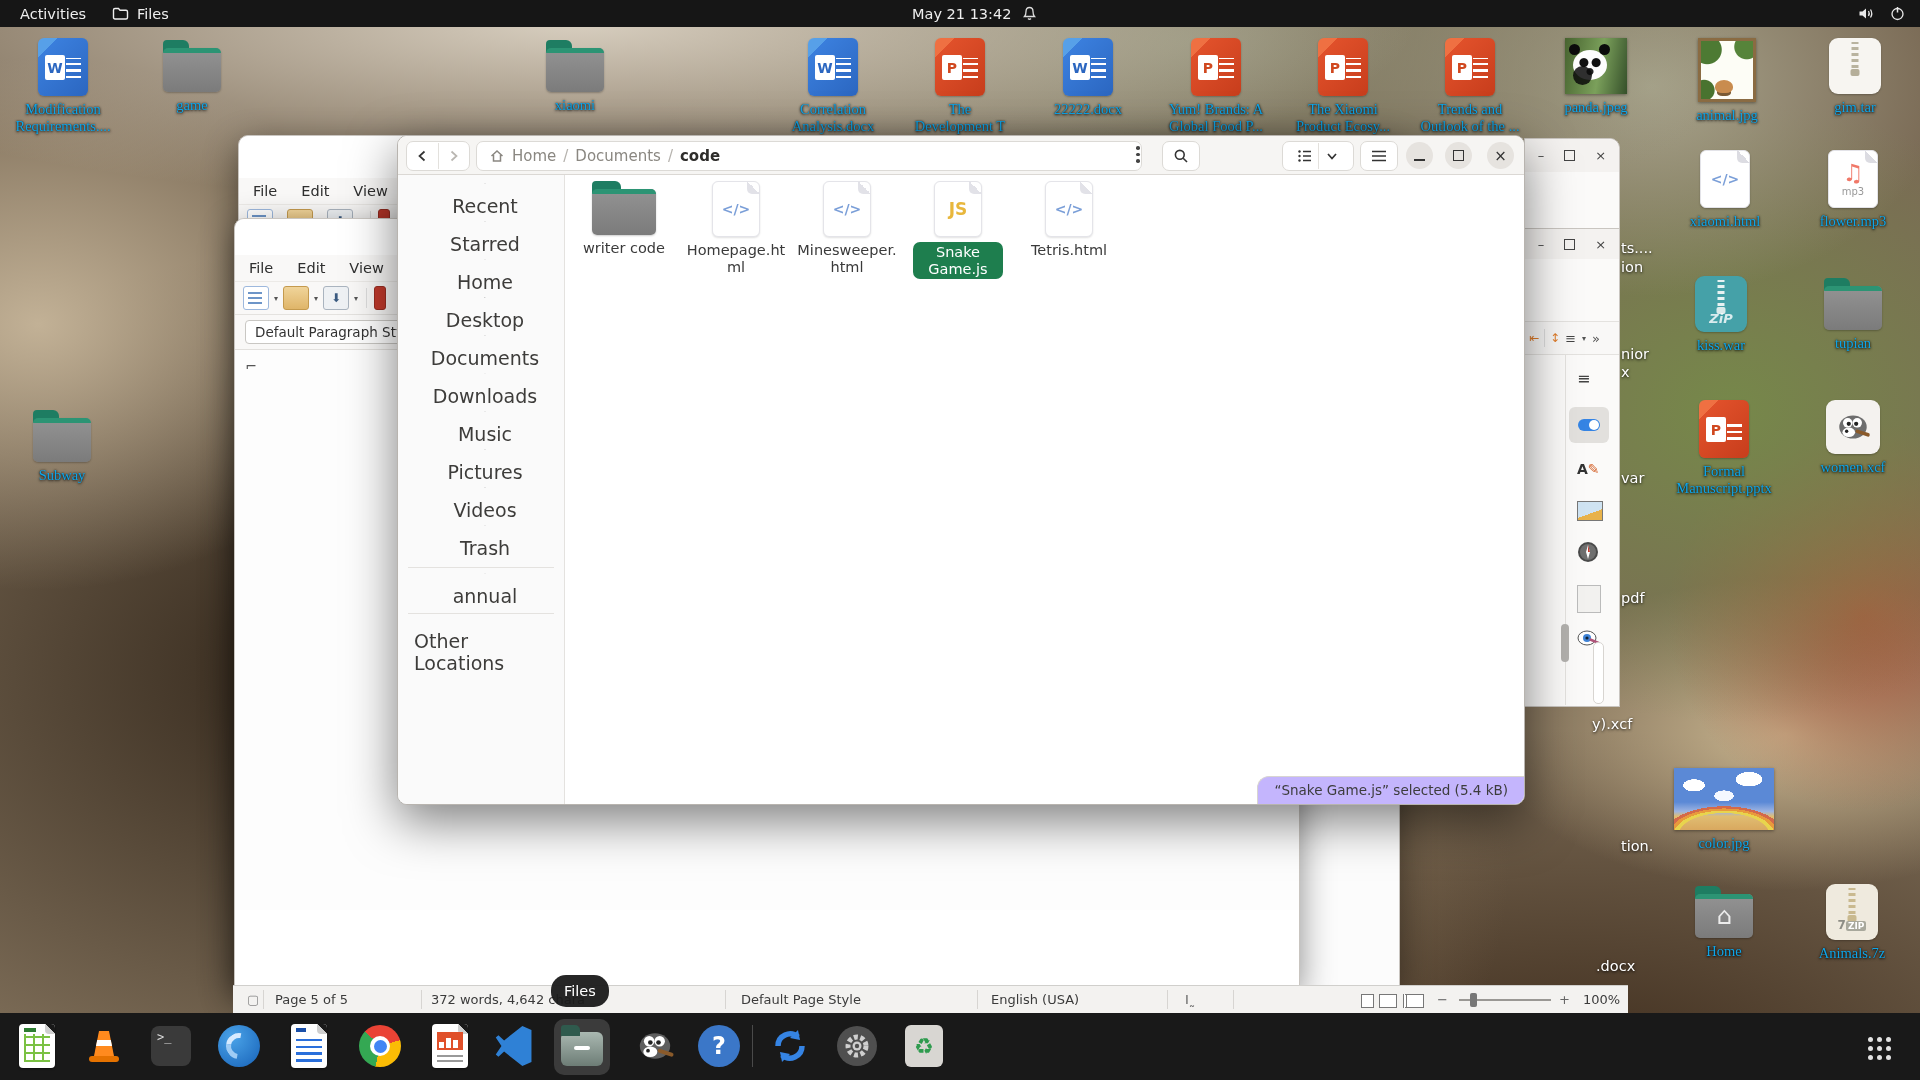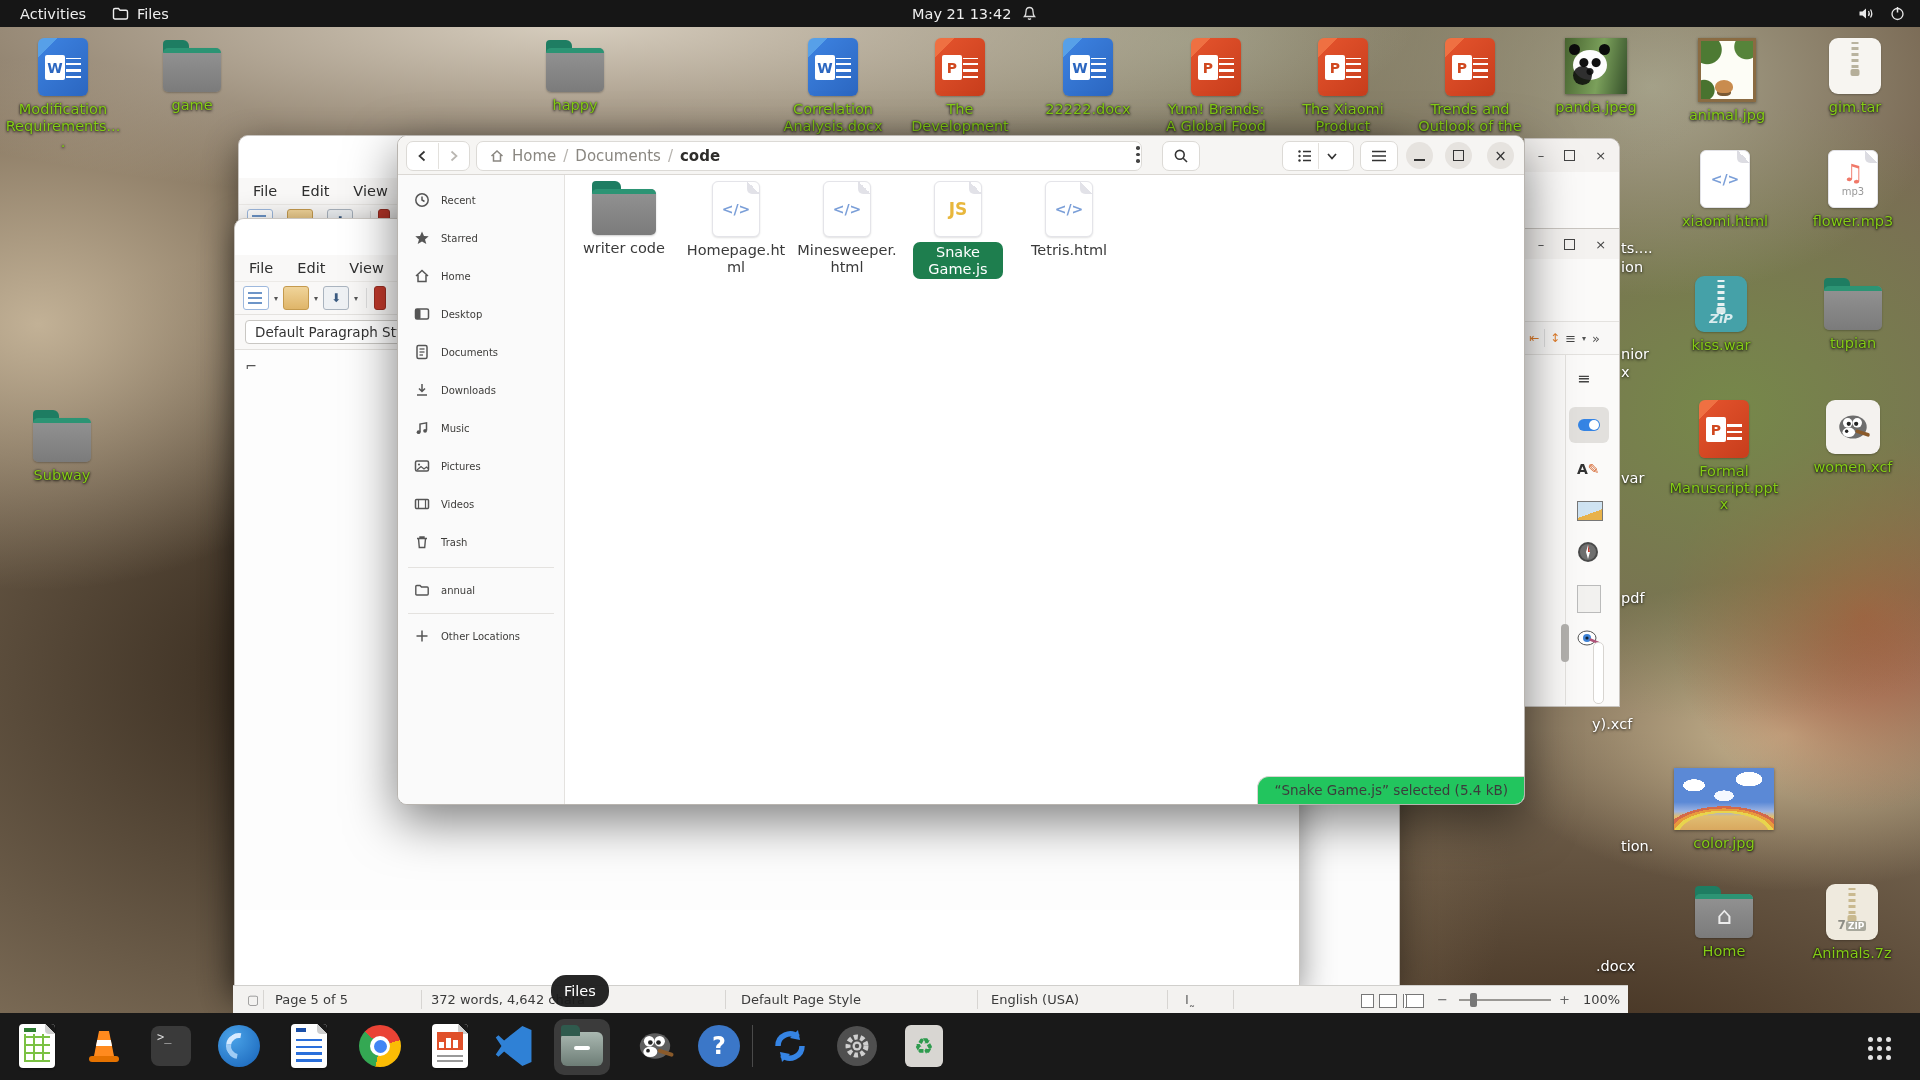--- a/index.html
+++ b/index.html
@@ -18,22 +18,22 @@
       radial-gradient(640px 520px at 90% 38%, #76884a 0%, rgba(0,0,0,0) 60%),
       radial-gradient(300px 300px at 97% 57%, #a85a40 0%, rgba(0,0,0,0) 65%),
       radial-gradient(500px 260px at 93% 68%, #c8b48e 0%, rgba(0,0,0,0) 60%),
       radial-gradient(1000px 500px at 82% 100%, #3f2d1d 0%, rgba(0,0,0,0) 70%);}
   
   #topbar{position:absolute;left:0;top:0;width:1920px;height:27px;background:#161616;
     color:#eee;z-index:40;display:flex;align-items:center;font-size:14.5px;}
   #topbar .tbtxt{position:absolute;top:0;height:27px;display:flex;align-items:center;}
   
   .dicon{position:absolute;width:104px;display:flex;flex-direction:column;align-items:center;gap:5px;z-index:1;}
-  .dlabel{font-size:14.5px;color:#84cc16;text-align:center;line-height:1.15;
-    text-shadow:0 1px 3px rgba(0,0,0,.9),0 0 2px rgba(0,0,0,.7);word-wrap:break-word;max-width:118px;}
+  .dlabel{font-size:14.5px;color:#0ea5e9;text-align:center;line-height:1.15;
+    text-shadow:0 1px 3px rgba(0,0,0,.9),0 0 2px rgba(0,0,0,.7);word-wrap:break-word;max-width:118px;font-family:Liberation Serif, serif;}
   .frag{position:absolute;z-index:1;font-size:14.5px;color:#fff;text-shadow:0 1px 3px rgba(0,0,0,.9);}
   
   .fi{position:relative;box-shadow:0 1px 2px rgba(0,0,0,.25);}
   .fi-docx{width:50px;height:58px;border-radius:6px;background:linear-gradient(135deg,#57a0e8 0 18%,#3a7edc 18%,#2b66c0);}
   .fi-docx .inner,.fi-pptx .inner{position:absolute;left:7px;top:17px;width:20px;height:25px;background:#fff;border-radius:2px;
     display:flex;align-items:center;justify-content:center;font-weight:bold;font-size:14px;}
   .fi-docx .inner{color:#2b66c0;}
   .fi-docx::after,.fi-pptx::after{content:"";position:absolute;right:7px;top:20px;width:15px;height:20px;
     background:repeating-linear-gradient(0deg,#fff 0 2.5px,rgba(0,0,0,0) 2.5px 6.5px);}
   .fi-pptx{width:50px;height:58px;border-radius:6px;background:linear-gradient(135deg,#ef7042 0 18%,#e0502a 18%,#c73d1c);}
@@ -121,33 +121,33 @@
   .hbtn{position:absolute;top:5px;height:28px;background:#fff;border:1px solid #dcdad6;border-radius:7px;
     display:flex;align-items:center;justify-content:center;}
   #fw-crumb{left:78px;top:5px;width:652px;height:28px;position:absolute;background:#fff;border:1px solid #dcdad6;border-radius:7px;
     display:flex;align-items:center;gap:7px;padding-left:12px;font-size:15px;color:#8a8781;}
   #fw-crumb .cur{color:#2e2d2b;font-weight:bold;}
   #fw-crumb .slash{color:#b5b2ad;}
   .circ{position:absolute;top:6px;width:27px;height:27px;border-radius:50%;background:#e6e3df;
     display:flex;align-items:center;justify-content:center;color:#333;}
   #fw-sidebar{position:absolute;left:0;top:39px;width:166px;height:629px;background:#fafafa;border-right:1px solid #e4e2df;}
   .sbitem{position:absolute;left:6px;width:152px;height:34px;border-radius:6px;display:flex;align-items:center;gap:11px;
-    padding-left:10px;box-sizing:border-box;font-size:10px;color:#3d3c3a;}
+    padding-left:10px;box-sizing:border-box;font-size:19px;color:#3d3c3a;flex-direction:column;}
   .sbsep{position:absolute;left:10px;width:146px;height:1px;background:#e4e2df;}
   .gcell{position:absolute;width:108px;display:flex;flex-direction:column;align-items:center;gap:5px;}
   .glabel{font-size:14.5px;color:#3a3a3a;text-align:center;line-height:1.15;word-break:break-word;max-width:100px;}
   .gsel{background:#1e7e4e;color:#fff;padding:2px 8px;border-radius:7px;max-width:74px;}
   .gfolder{width:64px;height:46px;margin-top:8px;border-radius:5px;background:linear-gradient(#939393,#7b7b7b);position:relative;box-shadow:0 1px 2px rgba(0,0,0,.2);}
   .gfolder::before{content:"";position:absolute;top:-8px;left:0;width:45%;height:12px;background:#1e7d62;border-radius:4px 6px 0 0;}
   .gfolder::after{content:"";position:absolute;left:0;top:0;width:100%;height:5px;background:#2c9474;border-radius:5px 5px 0 0;}
   .gpage{width:46px;height:54px;border-radius:6px;background:#fff;border:1px solid #e4e4e9;position:relative;
     display:flex;align-items:center;justify-content:center;box-shadow:0 1px 2px rgba(0,0,0,.12);}
   .gpage::before{content:"";position:absolute;top:-1px;right:-1px;width:13px;height:13px;
     background:linear-gradient(225deg,rgba(0,0,0,0) 0 50%,#e2e2e8 50%);border-radius:0 0 0 5px;}
-  #fw-status{position:absolute;right:0;bottom:0;background:#22c55e;border:1px solid #d8d5d1;border-right:none;border-bottom:none;
+  #fw-status{position:absolute;right:0;bottom:0;background:#c4b5fd;border:1px solid #d8d5d1;border-right:none;border-bottom:none;
     border-radius:12px 0 0 0;padding:5px 16px 6px 16px;font-size:13.5px;color:#3c3c3c;}
   
   #wstatus{position:absolute;left:233px;top:985px;width:1395px;height:28px;background:#f3f2f0;
     border-top:1px solid #d0cfcc;z-index:6;font-size:13px;color:#3b3b3b;}
   #wstatus .it{position:absolute;top:6px;white-space:nowrap;}
   #wstatus .dv{position:absolute;top:4px;width:1px;height:19px;background:#d7d5d2;}
   .zoomtrack{position:absolute;top:13px;height:2px;background:#9a9894;}
   .zoomthumb{position:absolute;top:7px;width:7px;height:14px;background:#777;border-radius:2px;}
   .pgico{position:absolute;top:8px;width:11px;height:12px;border:1px solid #777;background:#fff;}
   
@@ -184,21 +184,21 @@
         <div class="inner">W</div>
       </div>
     <div class="dlabel">Modification Requirements....</div>
   </div>
   <div class="dicon" style="left:140px;top:38px;">
     <div class="fi fi-folder"></div>
     <div class="dlabel">game</div>
   </div>
   <div class="dicon" style="left:523px;top:38px;">
     <div class="fi fi-folder"></div>
-    <div class="dlabel">happy</div>
+    <div class="dlabel">xiaomi</div>
   </div>
   <div class="dicon" style="left:781px;top:38px;">
     <div class="fi fi-docx">
         <div class="inner">W</div>
       </div>
     <div class="dlabel">Correlation Analysis.docx</div>
   </div>
   <div class="dicon" style="left:908px;top:38px;">
     <div class="fi fi-pptx">
         <div class="inner">P</div>

